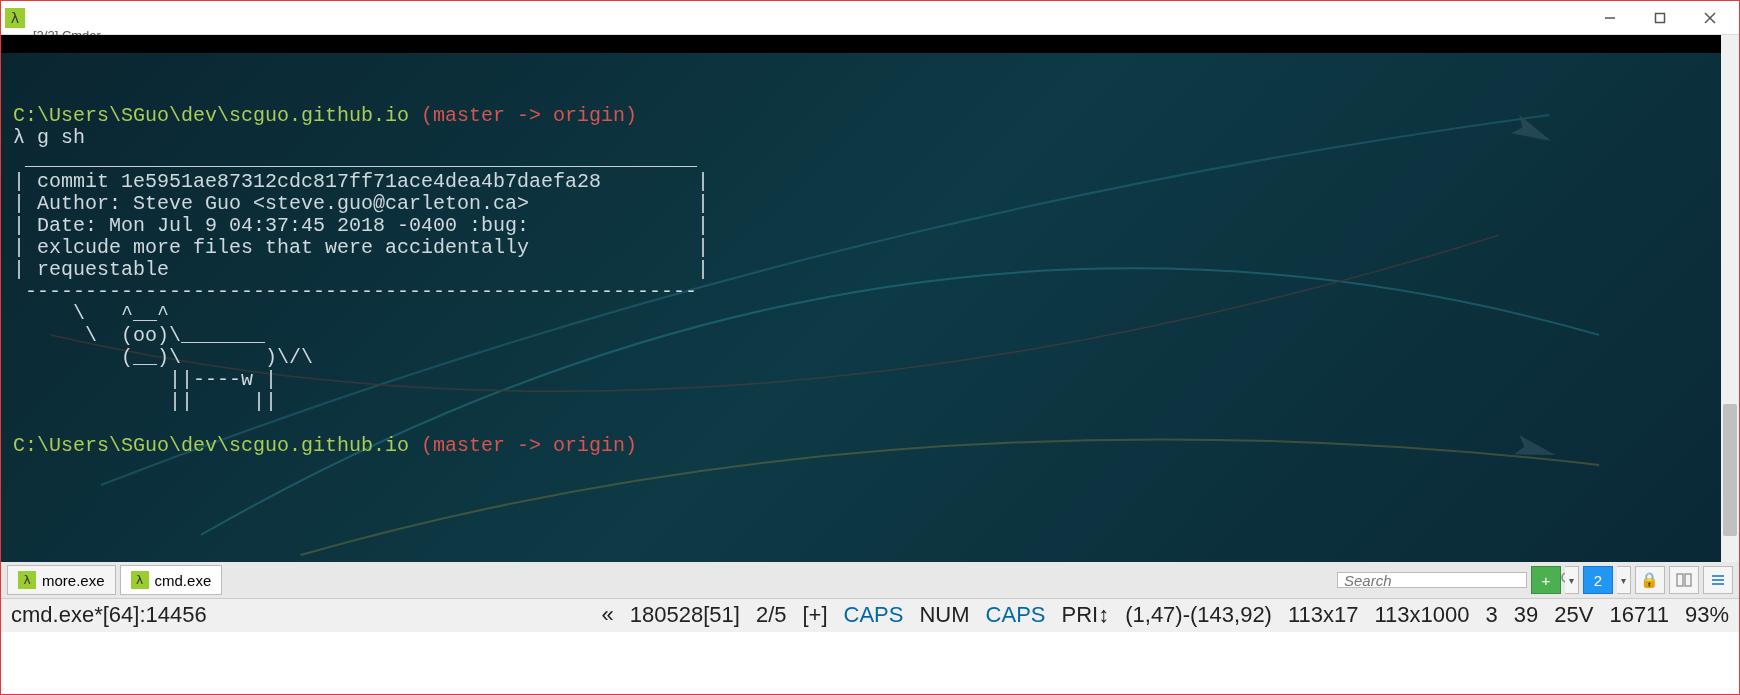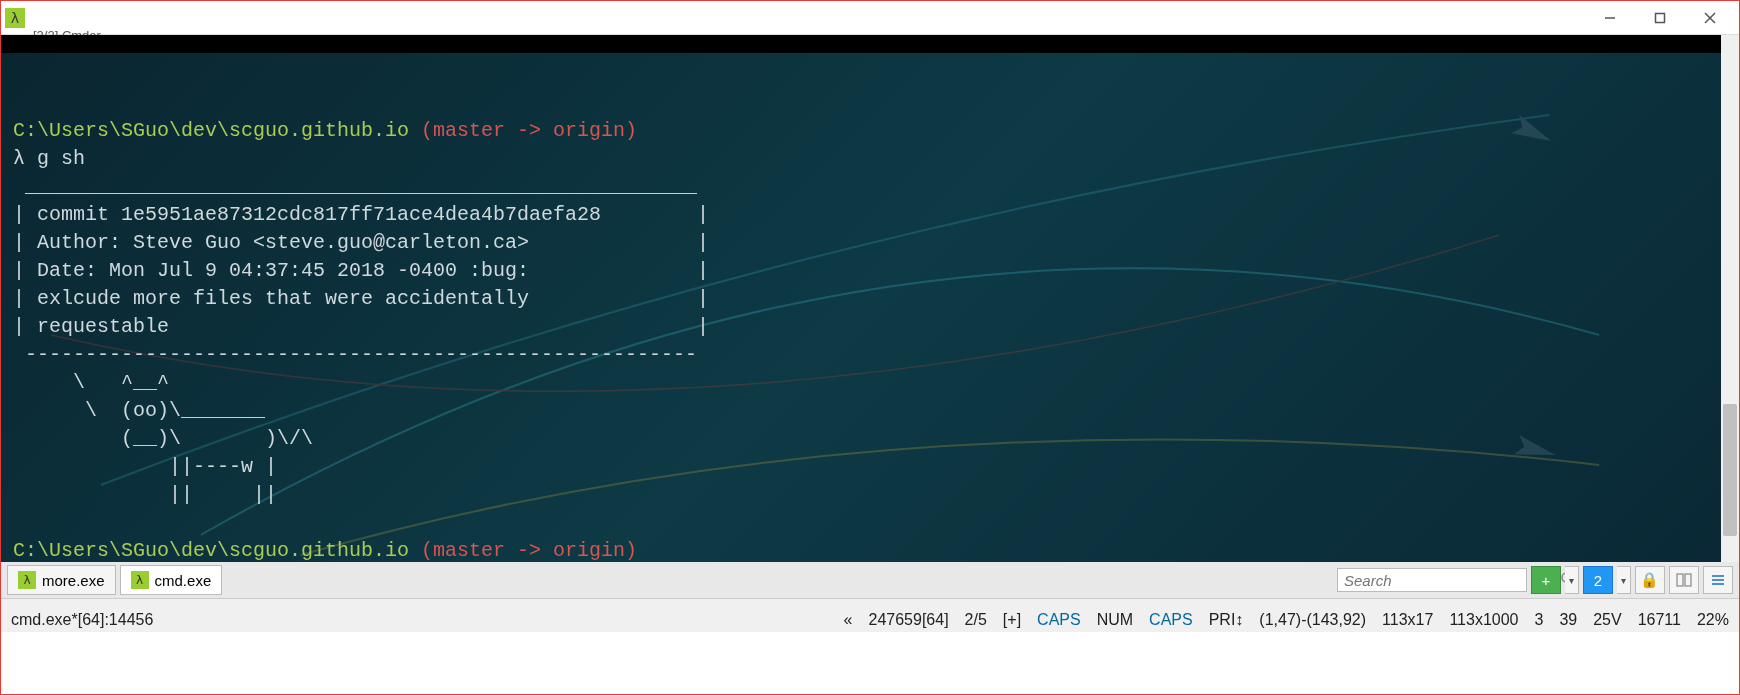--- a/index.html
+++ b/index.html
@@ -34,21 +34,21 @@
   color: #555; font-size: 14px;
 }
 
 .terminal {
   height: 527px;
   background: linear-gradient(135deg, #0a2530 0%, #0d3a45 50%, #0a2835 100%);
   position: relative;
   overflow: hidden;
   font-family: Consolas, "Courier New", monospace;
   font-size: 20px;
-  line-height: 28px;
+  line-height: 22px;
 }
 .terminal-bg {
   position: absolute; inset: 0; opacity: 0.25; pointer-events: none;
 }
 .terminal-bg svg { width: 100%; height: 100%; }
 .terminal-content {
   position: relative;
   padding: 10px 12px;
   color: #cfd8dc;
   white-space: pre;
@@ -87,21 +87,21 @@
   gap: 6px;
 }
 .tab.active { background: #ffffff; }
 .tab .tab-icon {
   width: 18px; height: 18px; background: #9acd32;
   display: flex; align-items: center; justify-content: center;
   font-family: monospace; font-size: 12px; color: #333;
 }
 .tabbar .spacer { flex: 1; }
 .search-box {
-  width: 190px; height: 24px;
+  width: 190px; height: 16px;
   background: #fff; border: 1px solid #bbb;
   display: flex; align-items: center;
   padding: 0 6px;
   gap: 15px;
 }
 .search-box input {
   flex: 1; border: none; outline: none;
   font-size: 15px; font-style: italic; color: #888;
   background: transparent;
 }
@@ -118,23 +118,23 @@
   width: 14px; padding: 0; font-size: 10px; color: #555;
   border-left: none;
 }
 .lock-icon { color: #d4a017; }
 
 .statusbar {
   height: 34px;
   background: #f0f0f0;
   border-top: 1px solid #ccc;
   display: flex;
-  align-items: flex-start;
-  padding: 12px 10px;
-  font-size: 16px;
+  align-items: flex-end;
+  padding: 4px 10px;
+  font-size: 22px;
   gap: 16px;
   color: #222;
 }
 .statusbar .spacer { flex: 1; }
 .status-dim { color: #0369a1; }
 .status-seg { white-space: nowrap; }
 </style>
 </head>
 <body>
 
@@ -239,28 +239,28 @@
         <line x1="2" y1="8" x2="14" y2="8" stroke="#4a90d9" stroke-width="2"></line>
         <line x1="2" y1="12" x2="14" y2="12" stroke="#4a90d9" stroke-width="2"></line>
       </svg>
   </div>
 </div>
 
 <div class="statusbar">
   <span class="status-seg">cmd.exe*[64]:14456</span>
   <div class="spacer"></div>
   <span class="status-seg">«</span>
-  <span class="status-seg">247659[64]</span>
+  <span class="status-seg">180528[51]</span>
   <span class="status-seg">2/5</span>
   <span class="status-seg">[+]</span>
   <span class="status-seg status-dim">CAPS</span>
   <span class="status-seg">NUM</span>
   <span class="status-seg status-dim">CAPS</span>
   <span class="status-seg">PRI↕</span>
   <span class="status-seg">(1,47)-(143,92)</span>
   <span class="status-seg">113x17</span>
   <span class="status-seg">113x1000</span>
   <span class="status-seg">3</span>
   <span class="status-seg">39</span>
   <span class="status-seg">25V</span>
   <span class="status-seg">16711</span>
-  <span class="status-seg">22%</span>
+  <span class="status-seg">93%</span>
 </div>
 
 </body></html>

